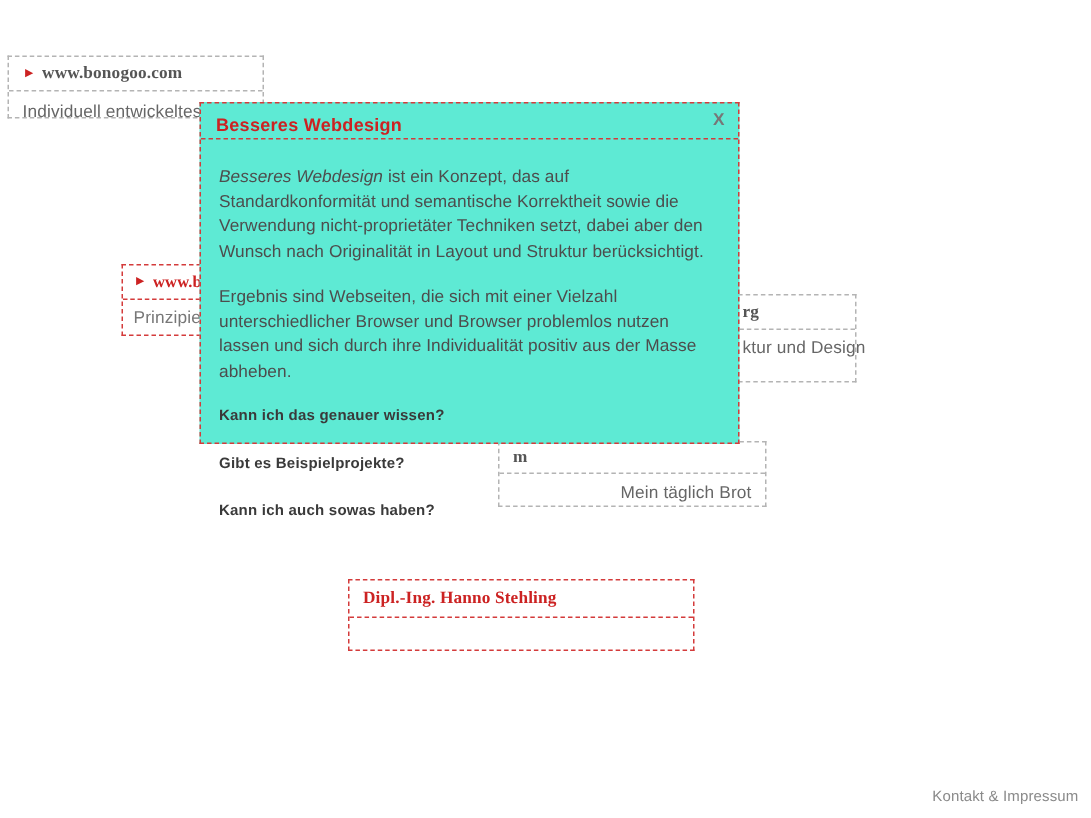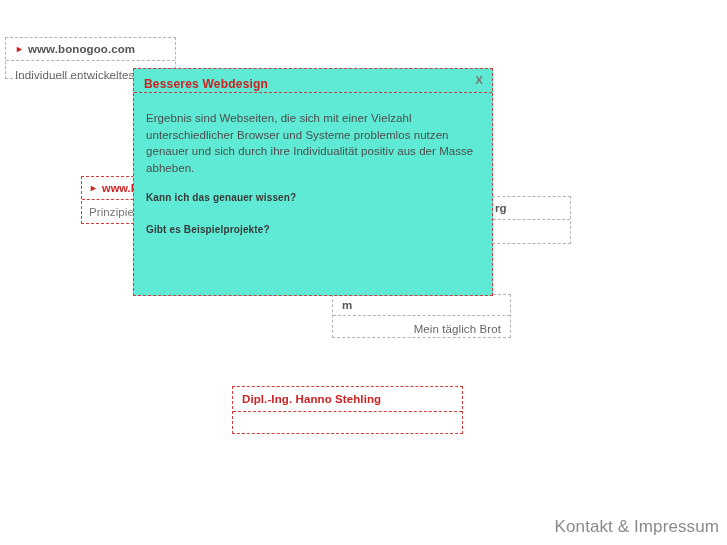--- a/index.html
+++ b/index.html
@@ -25,20 +25,21 @@
   }
   .card .card-title {
     box-sizing: border-box;
     border-bottom: 1px dashed #b4b4b4;
     font-size: 11.5px;
     font-weight: bold;
     color: #555555;
     padding: 6px 9px 6px 9px;
     white-space: nowrap;
     letter-spacing: 0.1px;
+    font-family: Liberation Serif, serif;
   }
   .card .card-body {
     box-sizing: border-box;
     font-size: 11.5px;
     color: #666666;
     padding: 8px 9px 8px 9px;
     white-space: nowrap;
     letter-spacing: 0.1px;
   }
 
@@ -63,21 +64,21 @@
   }
 
   
   #card-bonogoo      { left: 5px;   top: 37px;  width: 171px; height: 42px; }
   #card-bonogoo .card-title { padding-top: 5px; padding-bottom: 5px; }
 
   #card-prinzipien   { left: 81px;  top: 176px; width: 68px;  height: 48px; }
   #card-prinzipien .card-title { padding: 5px 7px; font-size: 11px; }
   #card-prinzipien .card-body  { padding: 6px 7px; font-size: 11.5px; }
 
-  #card-architektur  { left: 487px; top: 196px; width: 84px;  height: 48px; }
+  #card-architektur  { left: 487px; top: 196px; width: 84px;  height: 59px; }
   #card-architektur .card-title { padding: 5px 7px; }
   #card-architektur .card-body  { padding: 6px 7px; }
 
   #card-brot         { left: 332px; top: 294px; width: 179px; height: 44px; }
   #card-brot .card-title { padding: 4px 9px; }
   #card-brot .card-body  { padding: 7px 9px; text-align: right; }
 
   #card-stehling     { left: 232px; top: 386px; width: 231px; height: 48px; }
   #card-stehling .card-title { padding: 6px 9px; }
   #card-stehling .card-body  { padding: 7px 9px; font-size: 11.5px; }
@@ -138,21 +139,21 @@
     margin-bottom: 15px;
     cursor: pointer;
     letter-spacing: 0.15px;
   }
 
   
   #footer {
     position: absolute;
     right: 8px;
     bottom: 8px;
-    font-size: 17px;
+    font-size: 10px;
     color: #8a8a8a;
     letter-spacing: 0.1px;
     cursor: pointer;
   }
 </style>
 </head>
 <body>
 
 <div class="card" id="card-bonogoo">
   <div class="card-title">
@@ -163,36 +164,39 @@
 
 <div class="card is-active" id="card-prinzipien">
   <div class="card-title">
     <span class="bullet">►</span><span>www.b</span>
   </div>
   <div class="card-body">Prinzipien</div>
 </div>
 
 <div class="card" id="card-architektur">
   <div class="card-title">rg</div>
+  <div class="card-body">ktur und Design</div>
 </div>
 
 <div class="card" id="card-brot">
   <div class="card-title">m</div>
   <div class="card-body">Mein täglich Brot</div>
 </div>
 
 <div class="card is-active" id="card-stehling">
   <div class="card-title">Dipl.-Ing. Hanno Stehling</div>
 </div>
 
 <div id="dialog">
   <div class="dlg-head">
     <span class="dlg-title">Besseres Webdesign</span>
     <span class="dlg-close">X</span>
   </div>
   <div class="dlg-body">
-    <p>Ergebnis sind Webseiten, die sich mit einer Vielzahl unterschiedlicher Browser und Systeme problemlos nutzen genauer und sich durch ihre Individualität positiv aus der Masse abheben.</p>
+    <p><em>Besseres Webdesign</em><span> ist ein Konzept, das auf Standardkonformität und semantische Korrektheit sowie die Verwendung nicht-proprietäter Techniken setzt, dabei aber den Wunsch nach Originalität in Layout und Struktur berücksichtigt.</span></p>
+    <p>Ergebnis sind Webseiten, die sich mit einer Vielzahl unterschiedlicher Browser und Browser problemlos nutzen lassen und sich durch ihre Individualität positiv aus der Masse abheben.</p>
     <a class="dlg-link">Kann ich das genauer wissen?</a>
     <a class="dlg-link">Gibt es Beispielprojekte?</a>
+    <a class="dlg-link">Kann ich auch sowas haben?</a>
   </div>
 </div>
 
 <div id="footer">Kontakt &amp; Impressum</div>
 
 </body></html>

